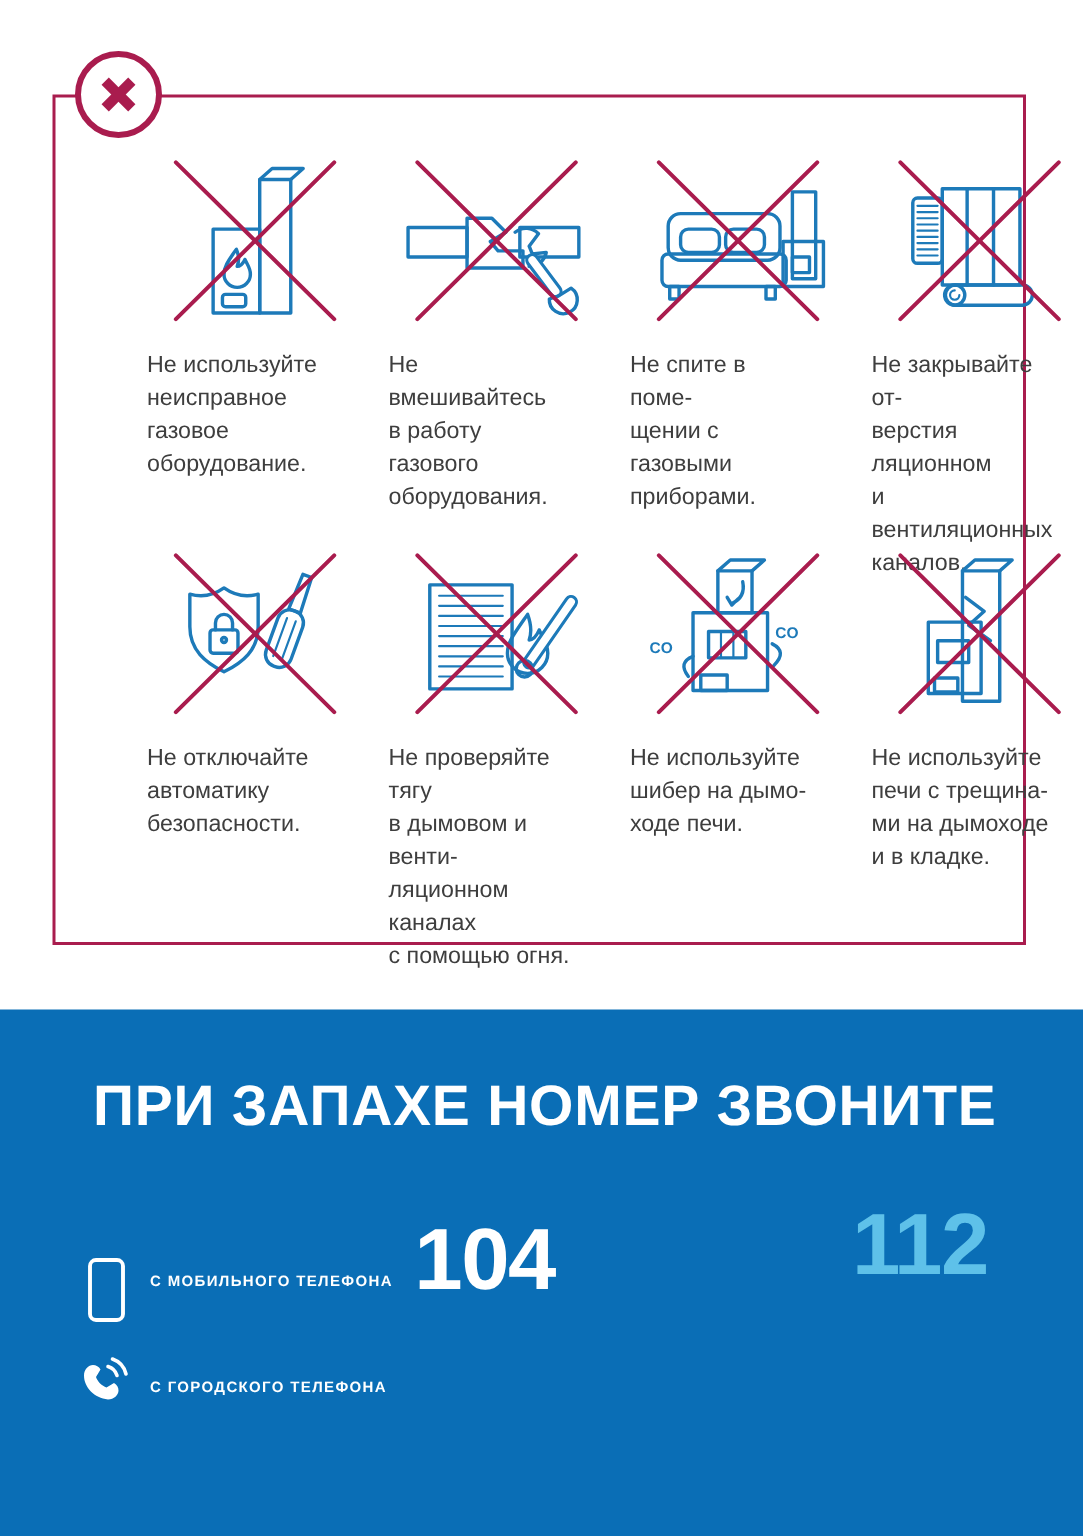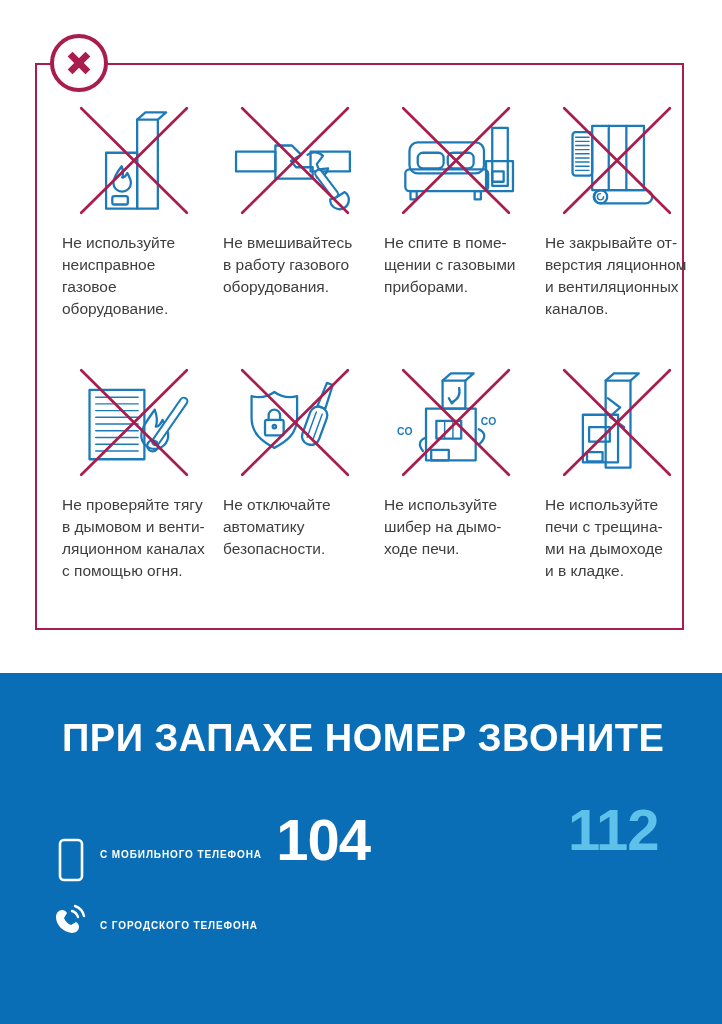--- a/index.html
+++ b/index.html
@@ -14,21 +14,21 @@
          font-family:"Liberation Sans",sans-serif;}
 
   
   .frame{position:absolute;left:35px;top:63px;width:649px;height:567px;
          border:2px solid var(--crimson);box-sizing:border-box;}
   .badge{position:absolute;left:50px;top:34px;width:50px;height:50px;border-radius:50%;
          border:4px solid var(--crimson);background:#fff;z-index:3;
          display:flex;align-items:center;justify-content:center;}
   .grid{position:absolute;left:22px;top:36px;display:grid;
         grid-template-columns:repeat(4,161px);grid-template-rows:262px auto;}
-  .cell{padding:0;}
+  .cell{padding:0;margin-left:36px;}
   .iconbox{width:148px;height:118px;margin-bottom:9px;}
   .caption{white-space:pre-line;font-size:15.5px;line-height:1.42;color:var(--ink);
            padding-left:3px;}
 
   
   .st{fill:none;stroke:var(--iconblue);stroke-width:2.2;stroke-linejoin:round;stroke-linecap:round;}
   .thin{stroke-width:1.4;}
   .thick{fill:none;stroke:var(--iconblue);stroke-width:9;stroke-linecap:round;}
   .hollow{fill:none;stroke:#fff;stroke-width:5;stroke-linecap:round;}
   .xl{fill:none;stroke:var(--crimson);stroke-width:2.6;stroke-linecap:round;}
@@ -133,52 +133,52 @@
             <line class="xl" x1="122" y1="7" x2="20" y2="108"></line>
         </svg>
         <div class="caption">Не закрывайте от-
 верстия ляционном
 и вентиляционных
 каналов.</div>
       </div>
 
       <div class="cell">
         <svg class="iconbox" viewBox="0 0 140 114">
-          <rect class="st" x="28" y="26" width="53" height="67"></rect>
-          <path class="st thin" d="M34 33 h41 M34 39.5 h41 M34 46 h41 M34 52.5 h41 M34 59 h41 M34 65.5 h41 M34 72 h41 M34 78.5 h41 M34 85 h41"></path>
-          <path class="st" d="M91 45 c-9 13 -13 18 -13 25 a13 13 0 0 0 26 0 c0 -7 -3.5 -9.5 -5.5 -15 c-2 4.5 -4.5 6.5 -6.5 6.5 c2 -5.5 1 -11 -1 -16.5z"></path>
-          <line class="thick" x1="119" y1="37" x2="92" y2="76"></line>
-          <line class="hollow" x1="119" y1="37" x2="92" y2="76"></line>
-          <circle class="st" cx="89" cy="80" r="5.3"></circle>
-          <line class="xl" x1="20" y1="7" x2="122" y2="108"></line>
-            <line class="xl" x1="122" y1="7" x2="20" y2="108"></line>
-        </svg>
-        <div class="caption">Не проверяйте тягу
-в дымовом и венти-
-ляционном каналах
-с помощью огня.</div>
-      </div>
-
-      <div class="cell">
-        <svg class="iconbox" viewBox="0 0 140 114">
           <path class="st" d="M51 28 c7 5 15 6 22 4 v21 c0 15 -10 23 -22 29 c-12 -6 -22 -14 -22 -29 v-21 c7 2 15 1 22 -4z"></path>
           <rect class="st" x="42" y="55" width="18" height="15" rx="2"></rect>
           <path class="st" d="M45.5 55 v-4.5 a5.5 5.5 0 0 1 11 0 V55"></path>
           <circle class="st" cx="51" cy="61.5" r="1.6"></circle>
           <g transform="rotate(20 92 55)">
             <path class="st" d="M89 18 h6 l1 24 h-8 z"></path>
             <rect class="st" x="83.5" y="42" width="17" height="38" rx="8"></rect>
             <path class="st thin" d="M89 48 v26 M95 48 v26"></path>
           </g>
           <line class="xl" x1="20" y1="7" x2="122" y2="108"></line>
             <line class="xl" x1="122" y1="7" x2="20" y2="108"></line>
         </svg>
         <div class="caption">Не отключайте
 автоматику
 безопасности.</div>
+      </div>
+
+      <div class="cell">
+        <svg class="iconbox" viewBox="0 0 140 114">
+          <rect class="st" x="28" y="26" width="53" height="67"></rect>
+          <path class="st thin" d="M34 33 h41 M34 39.5 h41 M34 46 h41 M34 52.5 h41 M34 59 h41 M34 65.5 h41 M34 72 h41 M34 78.5 h41 M34 85 h41"></path>
+          <path class="st" d="M91 45 c-9 13 -13 18 -13 25 a13 13 0 0 0 26 0 c0 -7 -3.5 -9.5 -5.5 -15 c-2 4.5 -4.5 6.5 -6.5 6.5 c2 -5.5 1 -11 -1 -16.5z"></path>
+          <line class="thick" x1="119" y1="37" x2="92" y2="76"></line>
+          <line class="hollow" x1="119" y1="37" x2="92" y2="76"></line>
+          <circle class="st" cx="89" cy="80" r="5.3"></circle>
+          <line class="xl" x1="20" y1="7" x2="122" y2="108"></line>
+            <line class="xl" x1="122" y1="7" x2="20" y2="108"></line>
+        </svg>
+        <div class="caption">Не проверяйте тягу
+в дымовом и венти-
+ляционном каналах
+с помощью огня.</div>
       </div>
 
       <div class="cell">
         <svg class="iconbox" viewBox="0 0 140 114">
           <path class="st" d="M58 17 l8 -7 h22 l-8 7"></path>
           <rect class="st" x="58" y="17" width="22" height="27"></rect>
           <path class="st" d="M74 24 q2 10 -7 14 M64 34 l3 5 4 -4"></path>
           <rect class="st" x="42" y="44" width="48" height="50"></rect>
           <rect class="st" x="52" y="56" width="24" height="17"></rect>
           <path class="st thin" d="M60 56 v17 M68 56 v17"></path>

